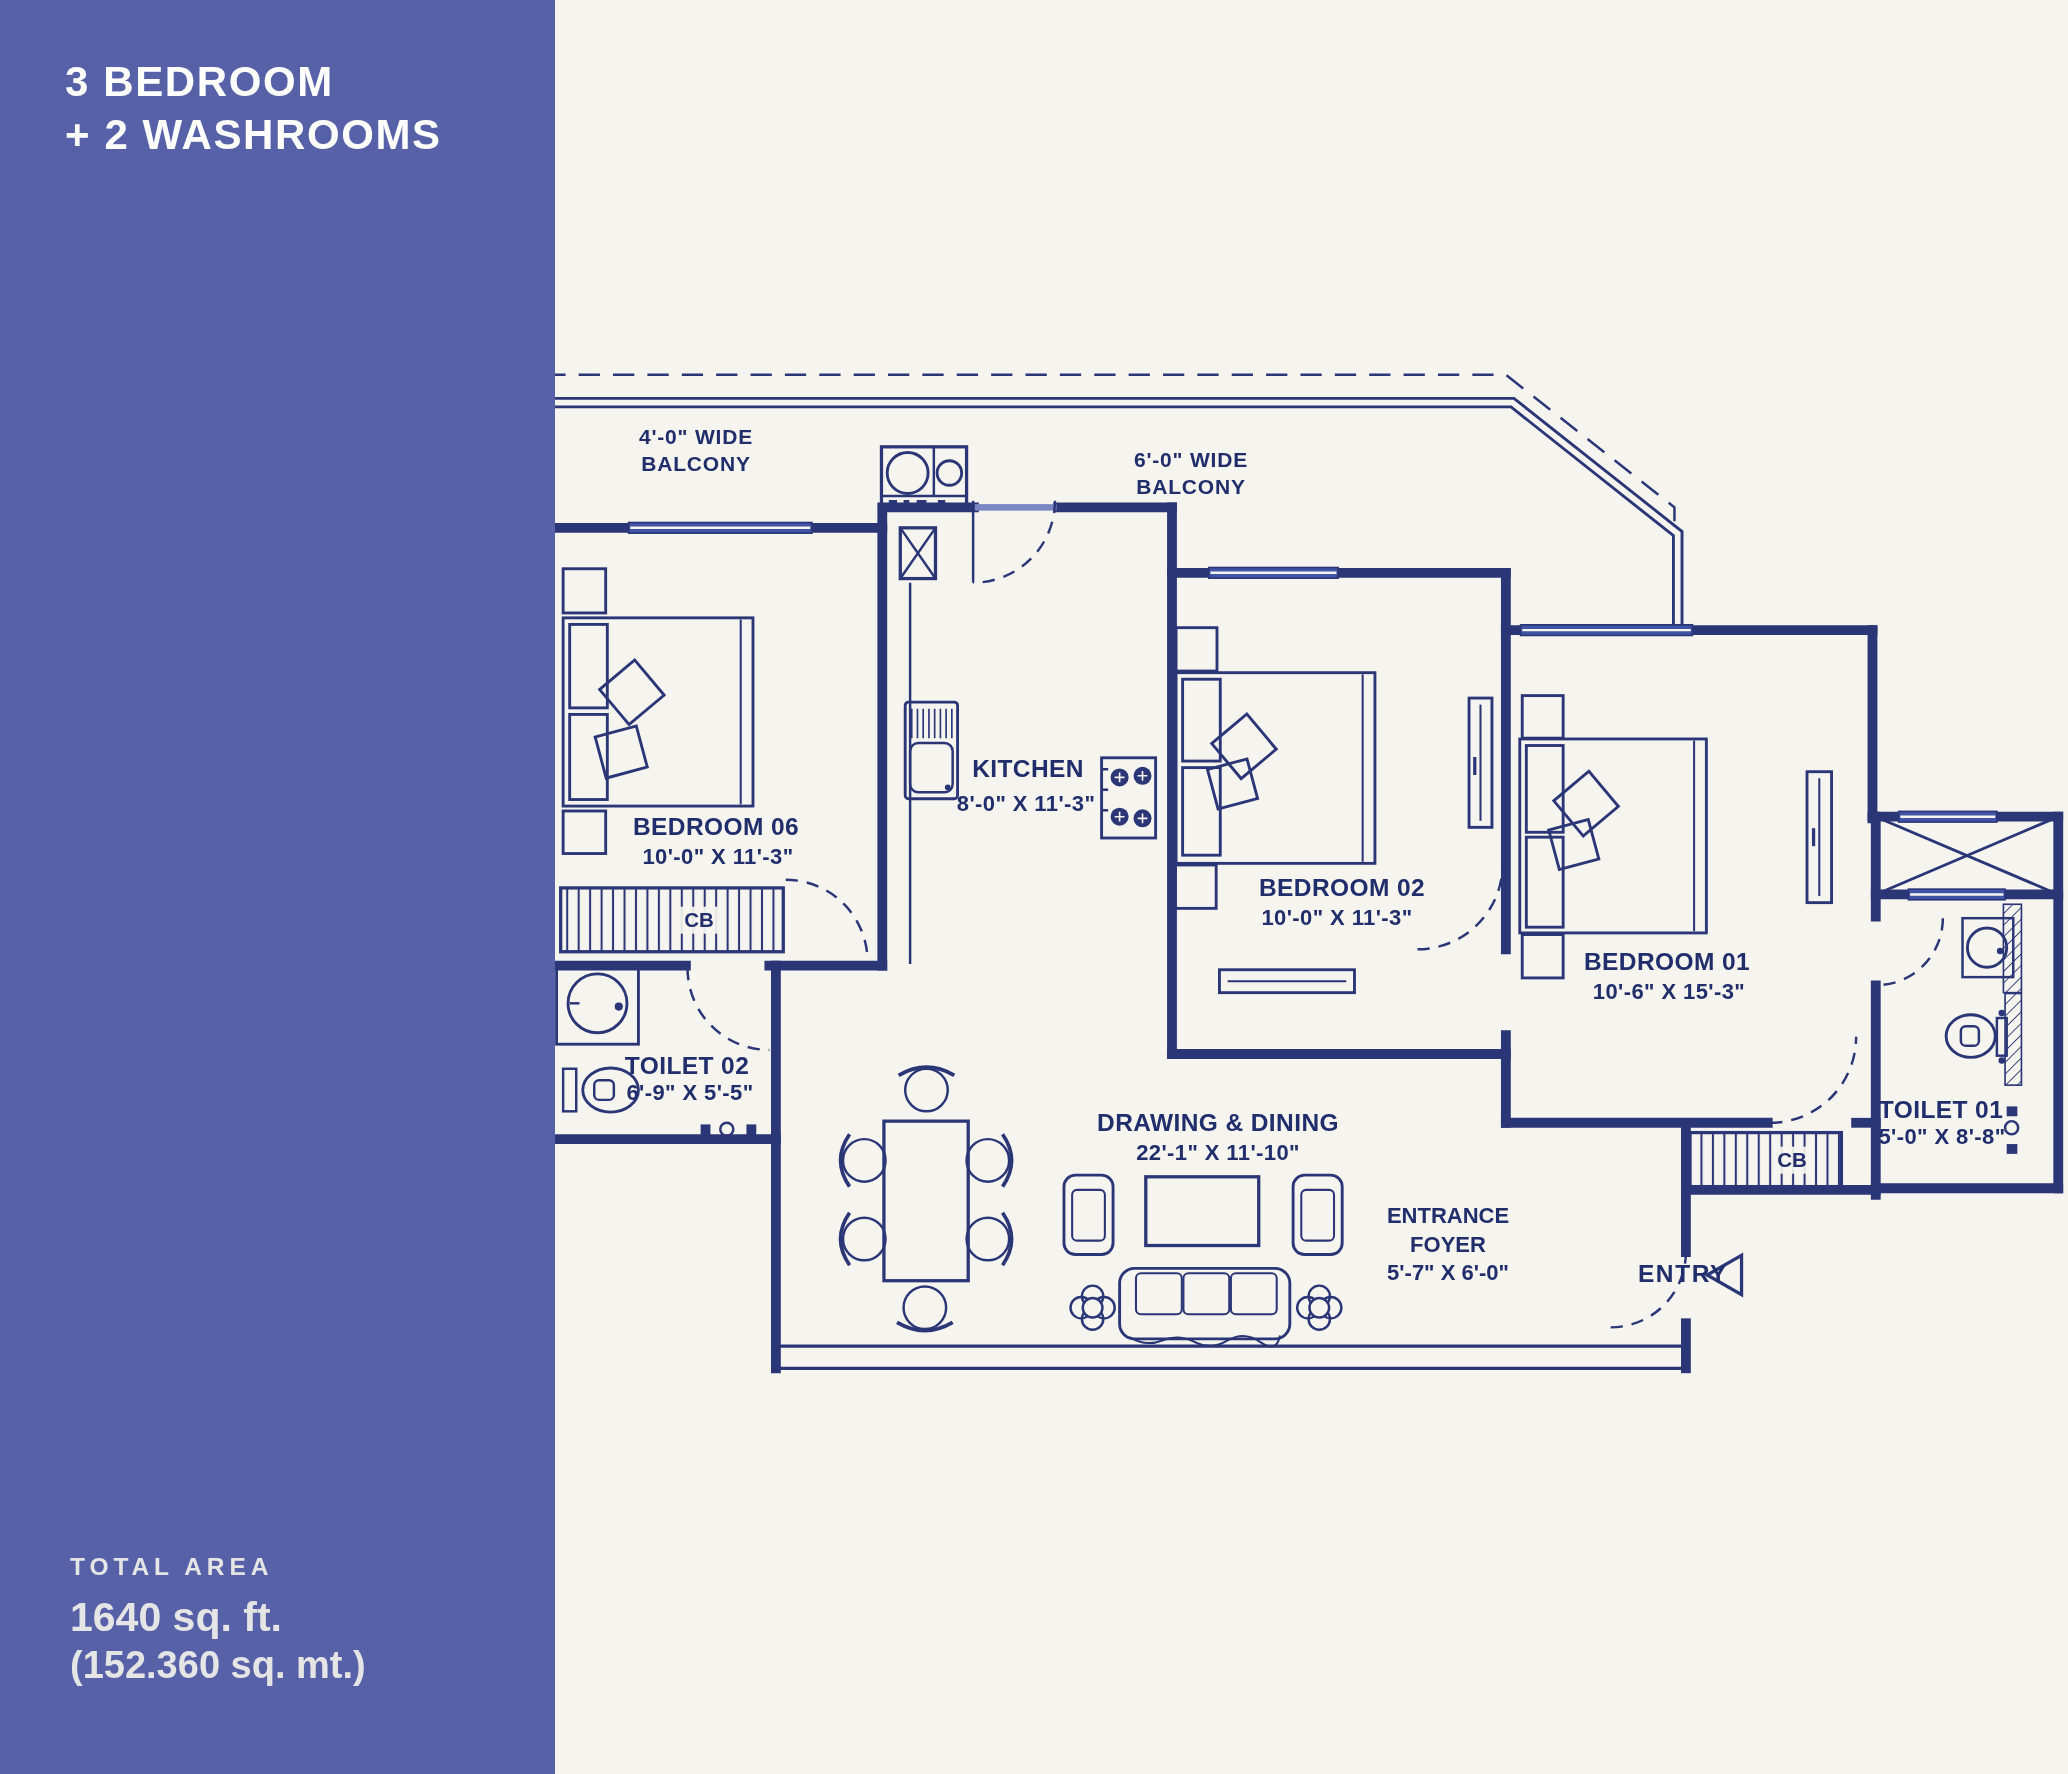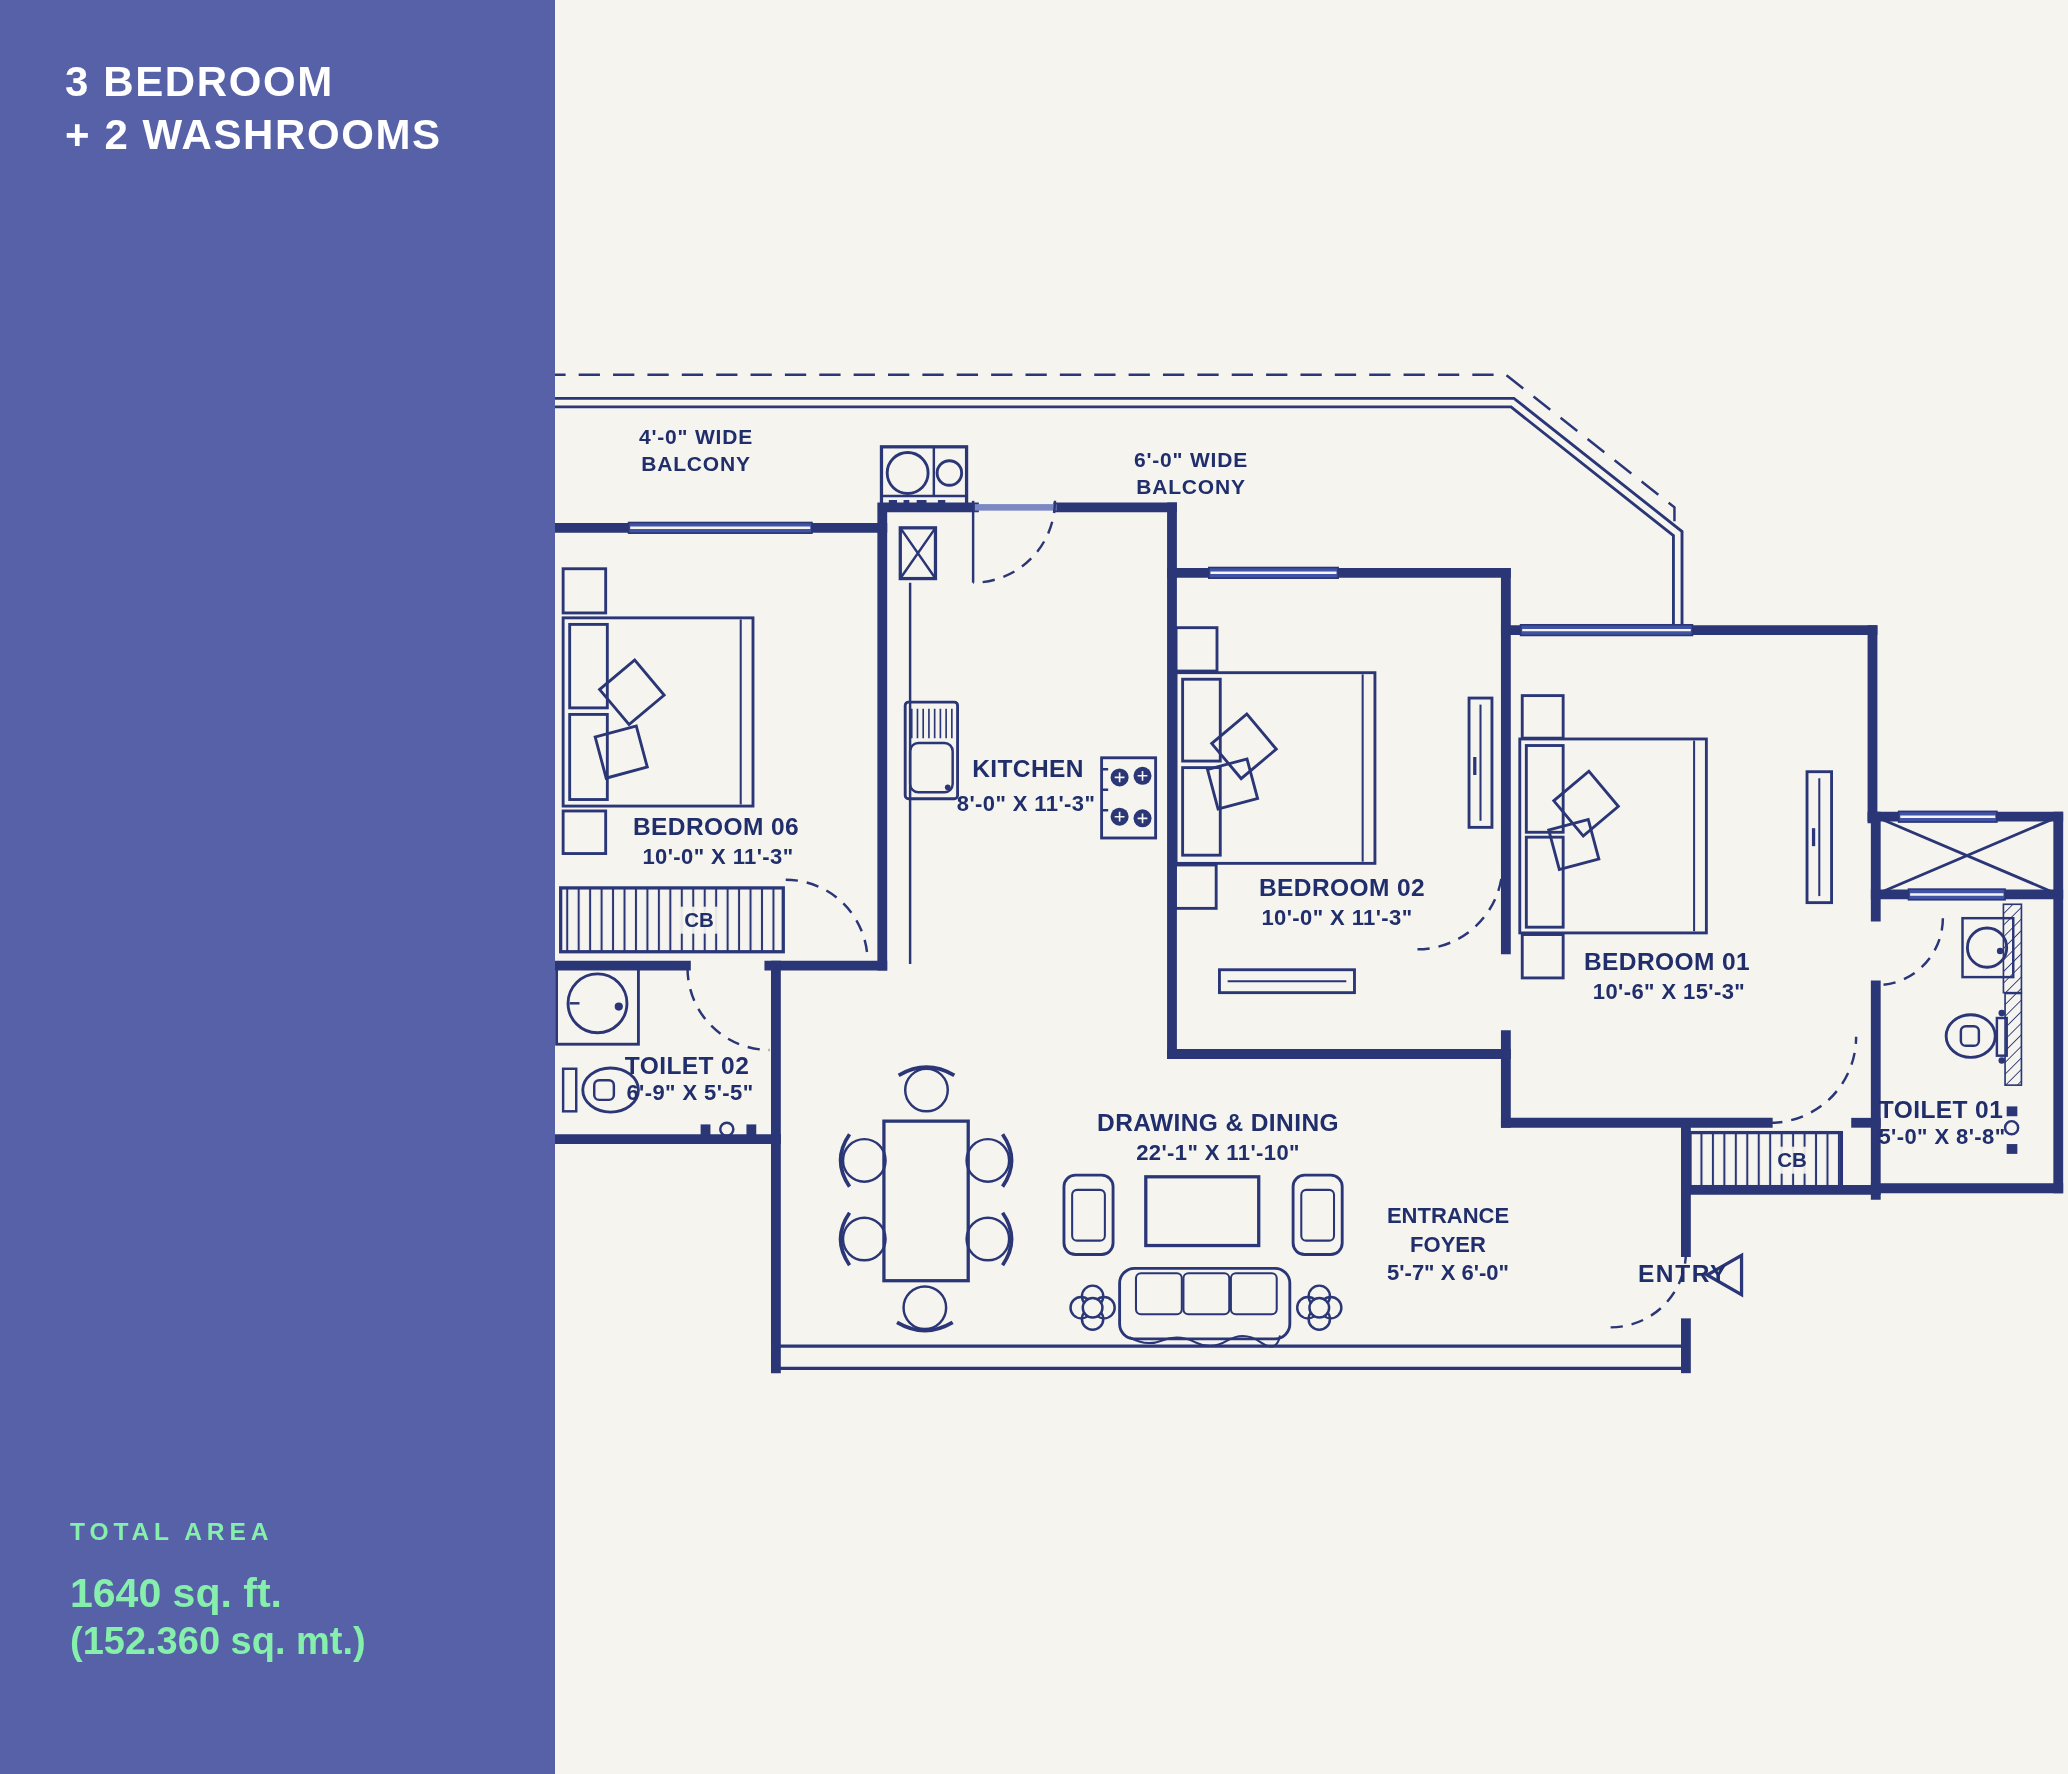--- a/index.html
+++ b/index.html
@@ -3,23 +3,23 @@
 <meta charset="utf-8">
 <style>
   html,body{margin:0;padding:0;background:#e8e7e2;}
   .page{position:relative;width:2069px;height:1775px;background:#f5f4ef;overflow:hidden;
         font-family:"Liberation Sans", sans-serif;}
   .plan-svg{position:absolute;left:0;top:0;}
   
   .sidebar{position:absolute;left:0;top:0;width:555px;height:1775px;background:#5661a8;}
   .sidebar .title{position:absolute;left:65px;top:56px;color:#ffffff;font-size:42px;
                   font-weight:600;letter-spacing:1.6px;line-height:1.25;white-space:nowrap;}
-  .totalarea{position:absolute;left:70px;top:1518px;color:#86efac;}
+  .totalarea{position:absolute;left:70px;top:1553px;color:#e5e5e5;}
   .totalarea .ta-label{font-size:24.5px;font-weight:700;letter-spacing:4.9px;}
-  .totalarea .ta-value{font-size:41px;font-weight:600;margin-top:24px;white-space:nowrap;}
+  .totalarea .ta-value{font-size:41px;font-weight:600;margin-top:13px;white-space:nowrap;}
   .totalarea .ta-metric{font-size:38px;font-weight:600;margin-top:3.3px;white-space:nowrap;}
   
   .lbl{position:absolute;transform:translate(-50%,-50%);color:#202e6b;font-weight:600;
        white-space:nowrap;text-align:center;line-height:1.3;}
   .room-name{font-size:24.5px;letter-spacing:0.4px;}
   .room-dims{font-size:22px;letter-spacing:0.4px;}
   .balcony-lbl{font-size:21px;letter-spacing:0.8px;}
   .cb-lbl{font-size:20.5px;background:rgba(245,244,239,0.92);padding:0 4.1px;margin-left:28px;}
   .entry-lbl{font-size:24.5px;letter-spacing:1.6px;}
   .foyer-lbl{font-size:22px;}

